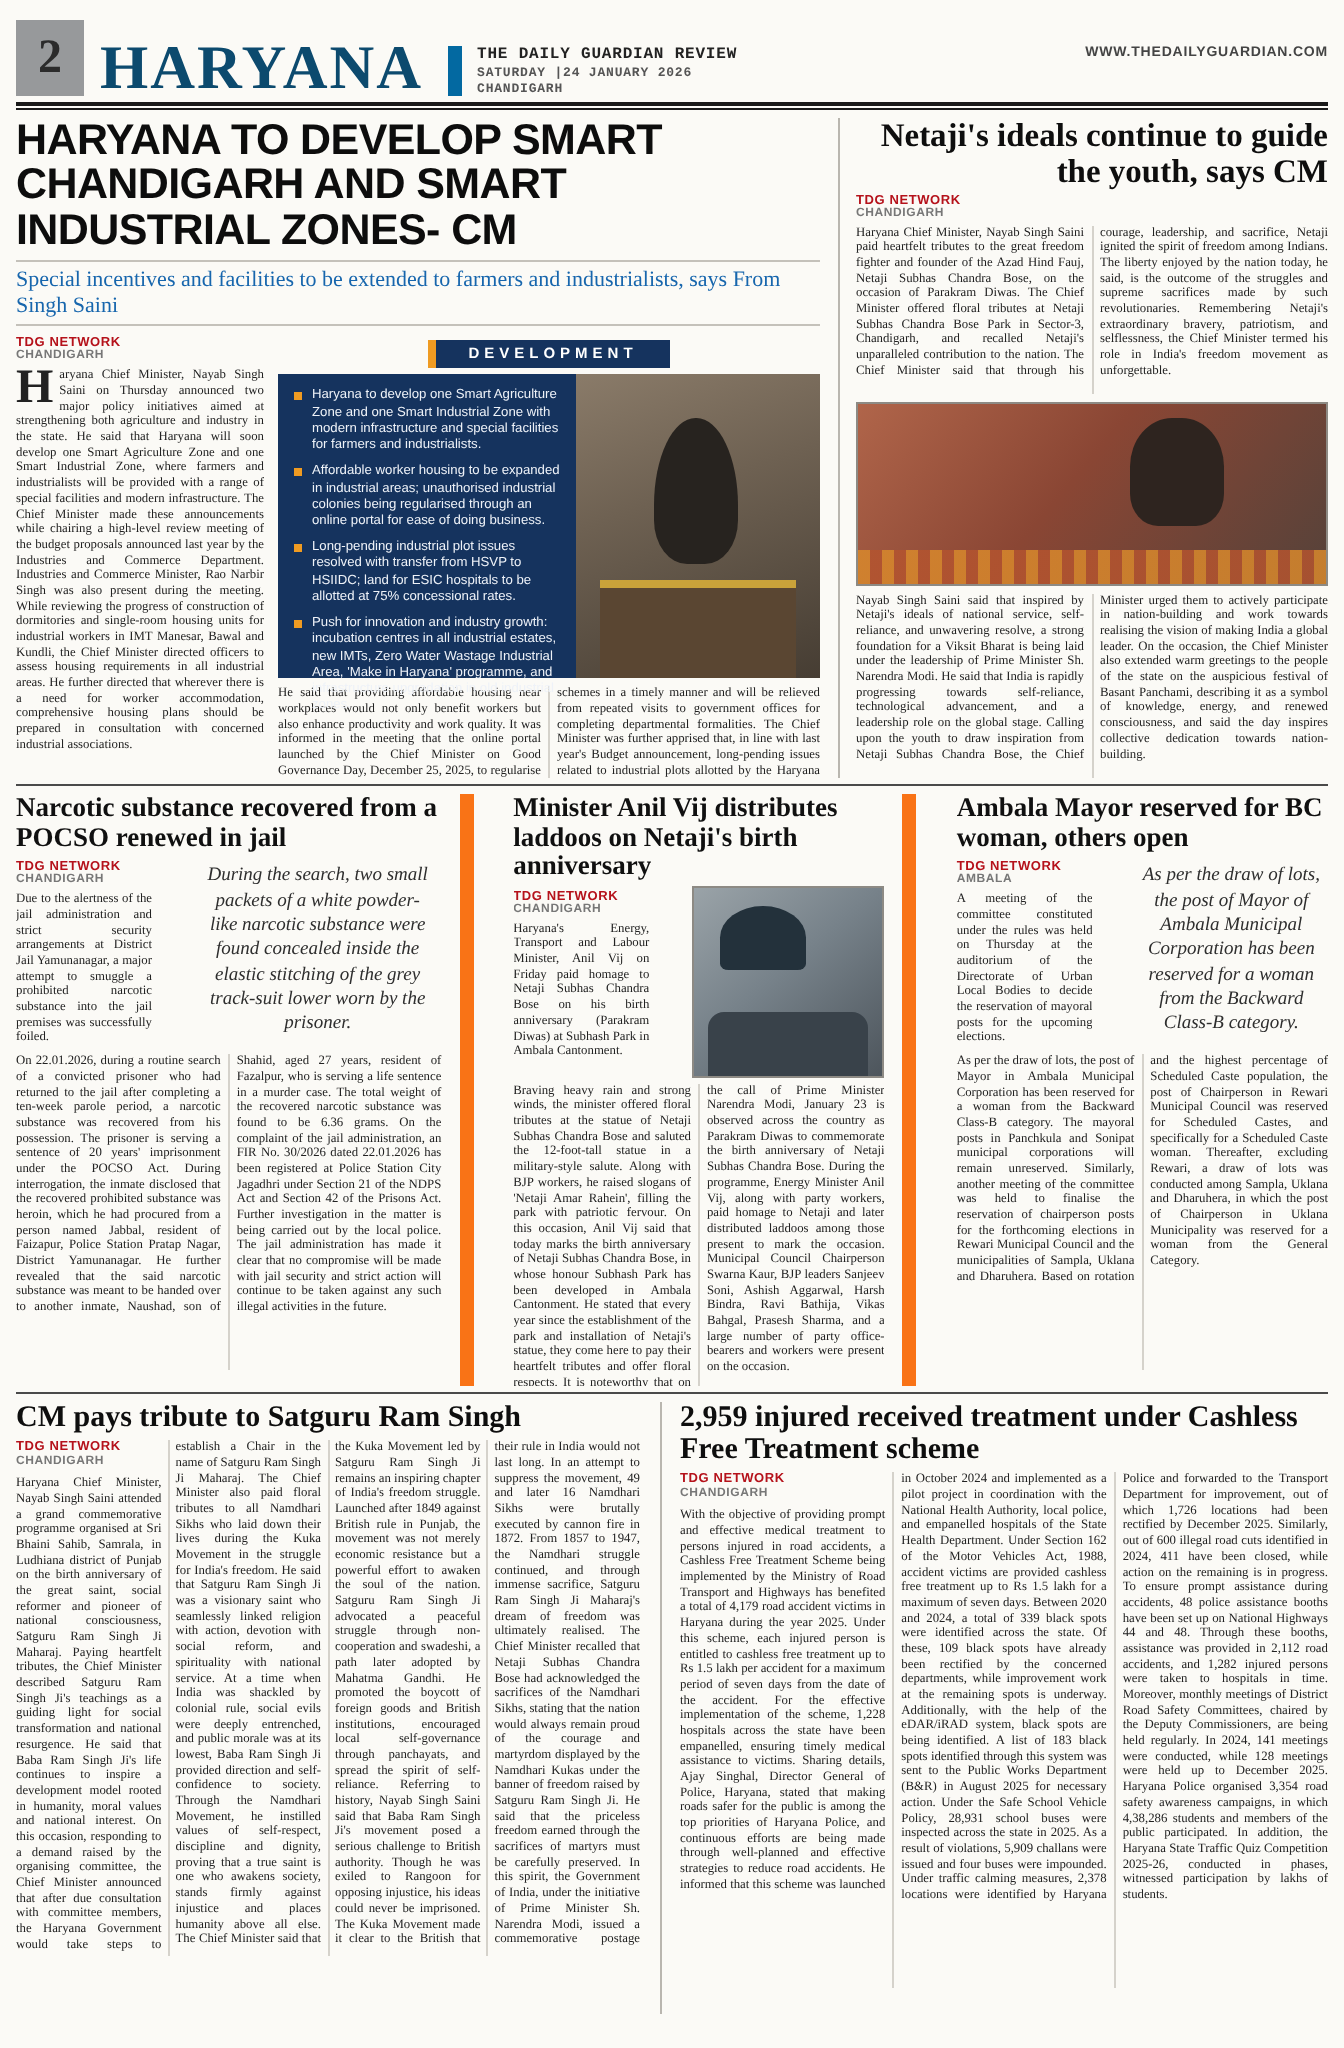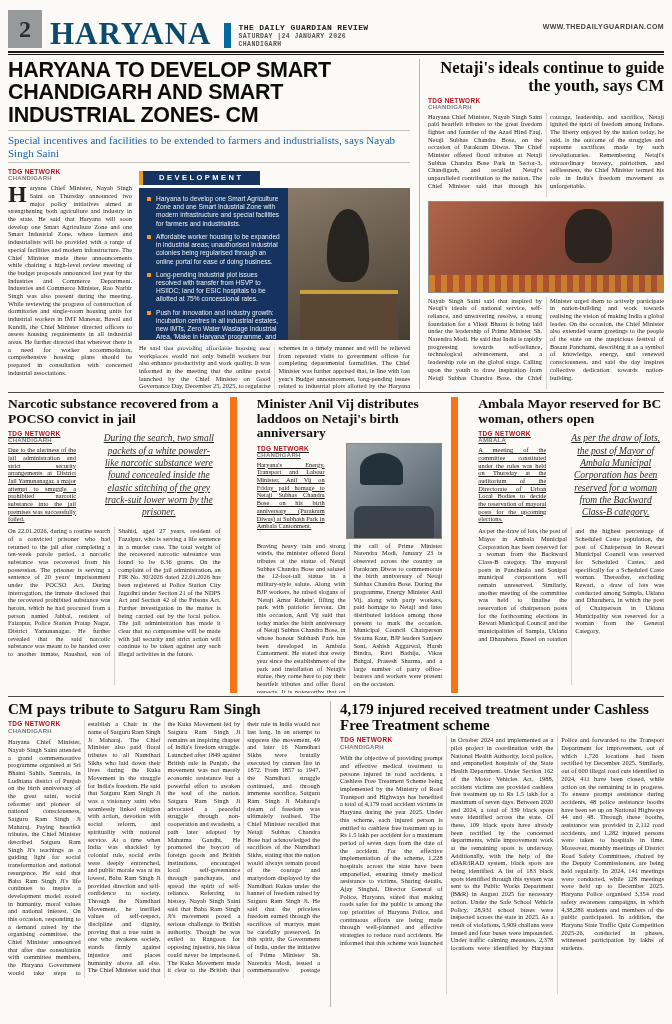--- a/index.html
+++ b/index.html
@@ -30,21 +30,21 @@
   .pq { font-style:italic; font-size:9.5px; line-height:1.3; text-align:center; color:#2e2e2e; padding:4px 4px 0; }
   .photo { border:1px solid #8d8a84; position:relative; overflow:hidden; }
 
   
   .band1 { display:grid; grid-template-columns:402px 1fr; gap:9px; height:330px; overflow:hidden; }
   .lead h1 { font:800 21.5px "Liberation Sans", sans-serif; line-height:1.04; letter-spacing:-.3px; color:#0d0d0d; }
   .subhead { color:#1766ad; font-size:11px; line-height:1.15; border-top:1px solid #c4c1ba; border-bottom:1px solid #c4c1ba; padding:3px 0; margin:4px 0 3px; }
   .lead-body { display:grid; grid-template-columns:124px 1fr; gap:7px; height:248px; overflow:hidden; }
   .lead-col1 { overflow:hidden; }
   .drop::first-letter { font-size:24px; font-weight:bold; float:left; line-height:.78; padding:1px 3px 0 0; }
-  .kicker-wrap { margin-bottom:3px; }
+  .kicker-wrap { text-align:center; margin-bottom:3px; }
   .kicker { display:inline-block; background:#15335e; color:#fff; font:bold 7.5px "Liberation Sans", sans-serif; letter-spacing:2.5px; padding:2.5px 16px; border-left:4px solid #ef9b22; }
   .devrow { display:flex; height:152px; background:#15335e; }
   .bullets { flex:1; list-style:none; padding:7px 7px 4px 8px; }
   .bullets li { position:relative; color:#eef2f8; font:6.6px "Liberation Sans", sans-serif; line-height:1.25; padding-left:9px; margin-bottom:5px; text-align:left; }
   .bullets li::before { content:""; position:absolute; left:0; top:2px; width:4px; height:4px; background:#ef9b22; }
   .lead-photo { width:122px; background:linear-gradient(160deg,#8a7b69 0%,#6e6152 40%,#463d33 100%); border:none; }
   .lead-photo::before { content:""; position:absolute; left:32%; top:14%; width:34%; height:48%; background:#27231f; border-radius:50% 50% 40% 40% / 60% 60% 30% 30%; }
   .lead-photo::after { content:""; position:absolute; left:10%; bottom:0; width:80%; height:30%; background:#5a4632; box-shadow:0 -4px 0 #c9a23a; }
   .lead-rest { margin-top:4px; height:86px; overflow:hidden; }
 
@@ -54,21 +54,21 @@
   .netaji-photo { height:92px; margin:4px 0; background:linear-gradient(130deg,#b0654a 0%,#8a4634 45%,#55423a 100%); }
   .netaji-photo::before { content:""; position:absolute; left:58%; top:8%; width:20%; height:60%; background:#2e241f; border-radius:45% 45% 30% 30%; }
   .netaji-photo::after { content:""; position:absolute; left:0; bottom:0; width:100%; height:18%; background:repeating-linear-gradient(90deg,#d8882c 0 6px,#b4542f 6px 12px); opacity:.85; }
   .net-b { height:96px; overflow:hidden; }
 
   
   .band2 { display:grid; grid-template-columns:1fr 1fr 1fr; gap:9px; height:296px; overflow:hidden; }
   .story2 { overflow:hidden; }
   .story2 + .story2 { border-left:7px solid #f97316; padding-left:20px; }
   .story2 h3 { font:bold 13.5px "Liberation Serif", serif; line-height:1.08; color:#101010; }
-  .toprow { display:flex; gap:21px; height:96px; overflow:hidden; margin:2px 0 3px;text-decoration:underline; }
+  .toprow { display:flex; gap:21px; height:96px; overflow:hidden; margin:2px 0 3px; }
   .mini { width:68px; flex:0 0 68px; overflow:hidden; }
   .toprow .pq { flex:1; }
   .laddoo-photo { flex:1; background:linear-gradient(140deg,#9aa3a8 0%,#77828a 45%,#4d555c 100%); }
   .laddoo-photo::before { content:""; position:absolute; left:14%; top:10%; width:46%; height:34%; background:#23313b; border-radius:50% 50% 10% 10%; }
   .laddoo-photo::after { content:""; position:absolute; left:8%; bottom:0; width:84%; height:34%; background:#39424a; border-radius:8px 8px 0 0; }
   .rest2 { height:158px; overflow:hidden; }
 
   
   .band3 { display:grid; grid-template-columns:312px 1fr; gap:10px; height:306px; overflow:hidden; }
   .story3 { overflow:hidden; }
@@ -92,21 +92,21 @@
       <div class="m2">CHANDIGARH</div>
     </div>
     <div class="website">WWW.THEDAILYGUARDIAN.COM</div>
   </header>
   <div class="double-rule"></div>
 
   <section class="band1">
 
     <article class="lead">
       <h1>HARYANA TO DEVELOP SMART CHANDIGARH AND SMART INDUSTRIAL ZONES- CM</h1>
-      <div class="subhead">Special incentives and facilities to be extended to farmers and industrialists, says Nayab Singh Saini</div>
+      <div class="subhead">Special incentives and facilities to be extended to farmers and industrialists, says From Singh Saini</div>
       <div class="lead-body">
         <div class="lead-col1">
           <div class="byline">
             <span class="net">TDG NETWORK</span>
             <span class="city">CHANDIGARH</span>
           </div>
           <p class="body drop">Haryana Chief Minister, Nayab Singh Saini on Thursday announced two major policy initiatives aimed at strengthening both agriculture and industry in the state. He said that Haryana will soon develop one Smart Agriculture Zone and one Smart Industrial Zone, where farmers and industrialists will be provided with a range of special facilities and modern infrastructure. The Chief Minister made these announcements while chairing a high-level review meeting of the budget proposals announced last year by the Industries and Commerce Department. Industries and Commerce Minister, Rao Narbir Singh was also present during the meeting. While reviewing the progress of construction of dormitories and single-room housing units for industrial workers in IMT Manesar, Bawal and Kundli, the Chief Minister directed officers to assess housing requirements in all industrial areas. He further directed that wherever there is a need for worker accommodation, comprehensive housing plans should be prepared in consultation with concerned industrial associations.</p>
         </div>
         <div class="lead-center">
           <div class="kicker-wrap">
@@ -137,21 +137,21 @@
       <div class="body two-col net-b">Nayab Singh Saini said that inspired by Netaji's ideals of national service, self-reliance, and unwavering resolve, a strong foundation for a Viksit Bharat is being laid under the leadership of Prime Minister Sh. Narendra Modi. He said that India is rapidly progressing towards self-reliance, technological advancement, and a leadership role on the global stage. Calling upon the youth to draw inspiration from Netaji Subhas Chandra Bose, the Chief Minister urged them to actively participate in nation-building and work towards realising the vision of making India a global leader. On the occasion, the Chief Minister also extended warm greetings to the people of the state on the auspicious festival of Basant Panchami, describing it as a symbol of knowledge, energy, and renewed consciousness, and said the day inspires collective dedication towards nation-building.</div>
     </article>
 
   </section>
 
   <div class="band-rule"></div>
 
   <section class="band2">
 
     <article class="story2">
-      <h3>Narcotic substance recovered from a POCSO convict in jail</h3>
+      <h3>Narcotic substance recovered from a POCSO renewed in jail</h3>
       <div class="toprow">
         <div class="mini">
           <div class="byline">
             <span class="net">TDG NETWORK</span>
             <span class="city">CHANDIGARH</span>
           </div>
           <p class="body">Due to the alertness of the jail administration and strict security arrangements at District Jail Yamunanagar, a major attempt to smuggle a prohibited narcotic substance into the jail premises was successfully foiled.</p>
         </div>
         <div class="pq">During the search, two small packets of a white powder-like narcotic substance were found concealed inside the elastic stitching of the grey track-suit lower worn by the prisoner.</div>
       </div>
@@ -199,21 +199,21 @@
       <div class="cols-wrap four-col body">
         <div class="byline">
           <span class="net">TDG NETWORK</span>
           <span class="city">CHANDIGARH</span>
         </div>
         <p>Haryana Chief Minister, Nayab Singh Saini attended a grand commemorative programme organised at Sri Bhaini Sahib, Samrala, in Ludhiana district of Punjab on the birth anniversary of the great saint, social reformer and pioneer of national consciousness, Satguru Ram Singh Ji Maharaj. Paying heartfelt tributes, the Chief Minister described Satguru Ram Singh Ji's teachings as a guiding light for social transformation and national resurgence. He said that Baba Ram Singh Ji's life continues to inspire a development model rooted in humanity, moral values and national interest. On this occasion, responding to a demand raised by the organising committee, the Chief Minister announced that after due consultation with committee members, the Haryana Government would take steps to establish a Chair in the name of Satguru Ram Singh Ji Maharaj. The Chief Minister also paid floral tributes to all Namdhari Sikhs who laid down their lives during the Kuka Movement in the struggle for India's freedom. He said that Satguru Ram Singh Ji was a visionary saint who seamlessly linked religion with action, devotion with social reform, and spirituality with national service. At a time when India was shackled by colonial rule, social evils were deeply entrenched, and public morale was at its lowest, Baba Ram Singh Ji provided direction and self-confidence to society. Through the Namdhari Movement, he instilled values of self-respect, discipline and dignity, proving that a true saint is one who awakens society, stands firmly against injustice and places humanity above all else. The Chief Minister said that the Kuka Movement led by Satguru Ram Singh Ji remains an inspiring chapter of India's freedom struggle. Launched after 1849 against British rule in Punjab, the movement was not merely economic resistance but a powerful effort to awaken the soul of the nation. Satguru Ram Singh Ji advocated a peaceful struggle through non-cooperation and swadeshi, a path later adopted by Mahatma Gandhi. He promoted the boycott of foreign goods and British institutions, encouraged local self-governance through panchayats, and spread the spirit of self-reliance. Referring to history, Nayab Singh Saini said that Baba Ram Singh Ji's movement posed a serious challenge to British authority. Though he was exiled to Rangoon for opposing injustice, his ideas could never be imprisoned. The Kuka Movement made it clear to the British that their rule in India would not last long. In an attempt to suppress the movement, 49 and later 16 Namdhari Sikhs were brutally executed by cannon fire in 1872. From 1857 to 1947, the Namdhari struggle continued, and through immense sacrifice, Satguru Ram Singh Ji Maharaj's dream of freedom was ultimately realised. The Chief Minister recalled that Netaji Subhas Chandra Bose had acknowledged the sacrifices of the Namdhari Sikhs, stating that the nation would always remain proud of the courage and martyrdom displayed by the Namdhari Kukas under the banner of freedom raised by Satguru Ram Singh Ji. He said that the priceless freedom earned through the sacrifices of martyrs must be carefully preserved. In this spirit, the Government of India, under the initiative of Prime Minister Sh. Narendra Modi, issued a commemorative postage stamp on December 24, 2014, in memory of the martyrs of the Kuka Movement.</p>
       </div>
     </article>
 
     <article class="story3">
-      <h3>4,179 injured received treatment under Cashless Free Treatment scheme</h3>
+      <h3>2,959 injured received treatment under Cashless Free Treatment scheme</h3>
       <div class="cols-wrap three-col body">
         <div class="byline">
           <span class="net">TDG NETWORK</span>
           <span class="city">CHANDIGARH</span>
         </div>
         <p>With the objective of providing prompt and effective medical treatment to persons injured in road accidents, a Cashless Free Treatment Scheme being implemented by the Ministry of Road Transport and Highways has benefited a total of 4,179 road accident victims in Haryana during the year 2025. Under this scheme, each injured person is entitled to cashless free treatment up to Rs 1.5 lakh per accident for a maximum period of seven days from the date of the accident. For the effective implementation of the scheme, 1,228 hospitals across the state have been empanelled, ensuring timely medical assistance to victims. Sharing details, Ajay Singhal, Director General of Police, Haryana, stated that making roads safer for the public is among the top priorities of Haryana Police, and continuous efforts are being made through well-planned and effective strategies to reduce road accidents. He informed that this scheme was launched in October 2024 and implemented as a pilot project in coordination with the National Health Authority, local police, and empanelled hospitals of the State Health Department. Under Section 162 of the Motor Vehicles Act, 1988, accident victims are provided cashless free treatment up to Rs 1.5 lakh for a maximum of seven days. Between 2020 and 2024, a total of 339 black spots were identified across the state. Of these, 109 black spots have already been rectified by the concerned departments, while improvement work at the remaining spots is underway. Additionally, with the help of the eDAR/iRAD system, black spots are being identified. A list of 183 black spots identified through this system was sent to the Public Works Department (B&amp;R) in August 2025 for necessary action. Under the Safe School Vehicle Policy, 28,931 school buses were inspected across the state in 2025. As a result of violations, 5,909 challans were issued and four buses were impounded. Under traffic calming measures, 2,378 locations were identified by Haryana Police and forwarded to the Transport Department for improvement, out of which 1,726 locations had been rectified by December 2025. Similarly, out of 600 illegal road cuts identified in 2024, 411 have been closed, while action on the remaining is in progress. To ensure prompt assistance during accidents, 48 police assistance booths have been set up on National Highways 44 and 48. Through these booths, assistance was provided in 2,112 road accidents, and 1,282 injured persons were taken to hospitals in time. Moreover, monthly meetings of District Road Safety Committees, chaired by the Deputy Commissioners, are being held regularly. In 2024, 141 meetings were conducted, while 128 meetings were held up to December 2025. Haryana Police organised 3,354 road safety awareness campaigns, in which 4,38,286 students and members of the public participated. In addition, the Haryana State Traffic Quiz Competition 2025-26, conducted in phases, witnessed participation by lakhs of students.</p>
       </div>
     </article>
 
   </section>

